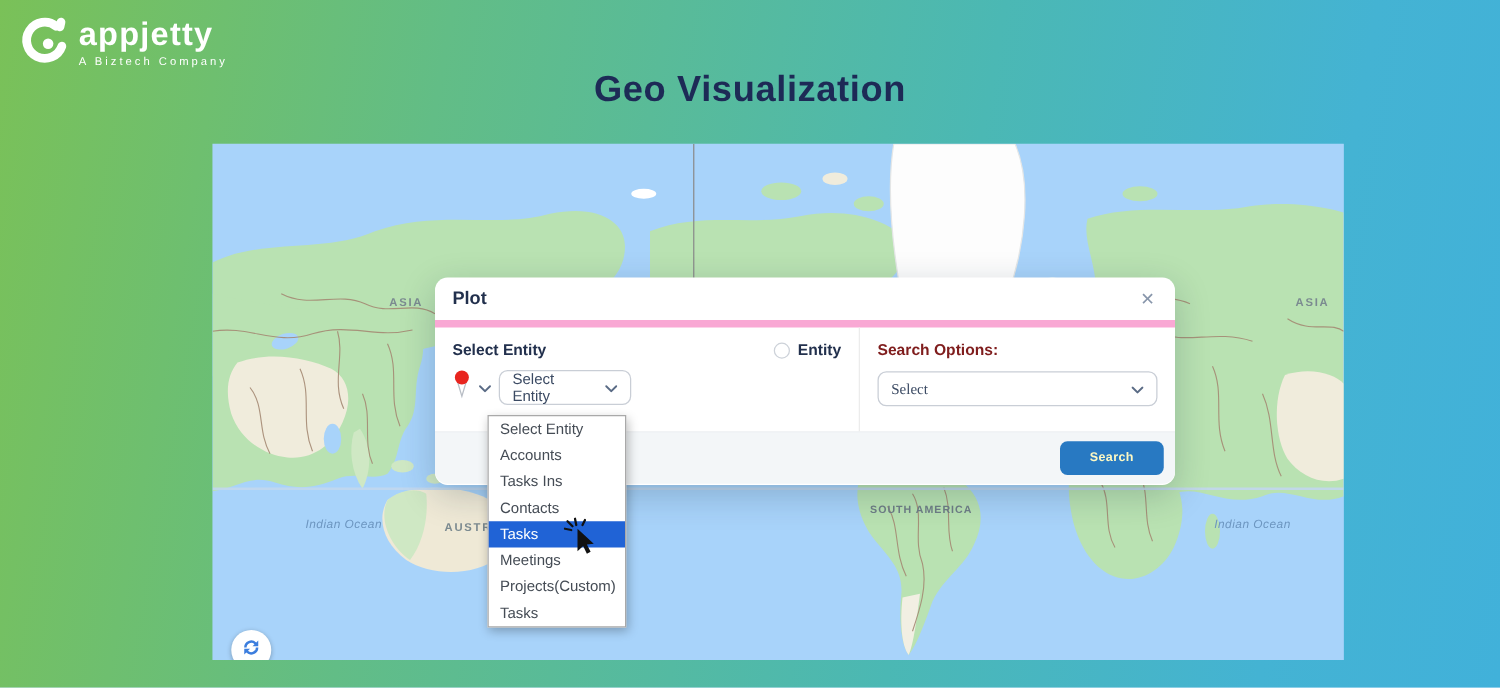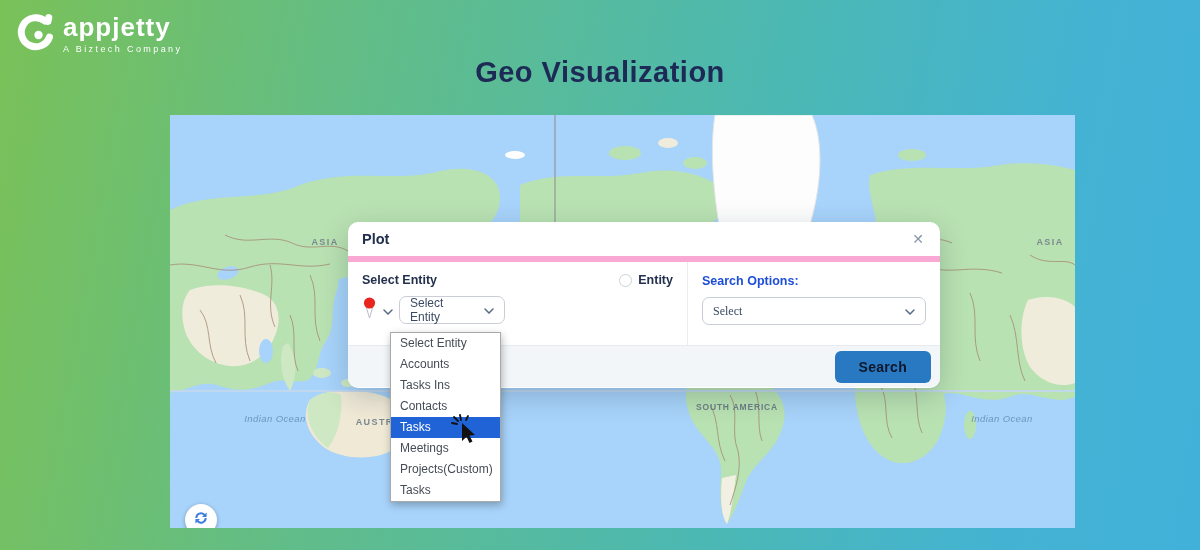--- a/index.html
+++ b/index.html
@@ -35,35 +35,35 @@
     background:#fff; border-radius:10px; box-shadow:0 8px 28px rgba(20,40,60,.22); z-index:10; }
   .modal-header { height:40px; display:flex; align-items:center; justify-content:space-between;
     padding:0 14px; border-bottom:6px solid #f9a8d4; }
   .modal-title { font-size:14.5px; font-weight:700; color:#22304d; }
   .modal-close { font-size:14px; color:#8896ab; cursor:pointer; line-height:1; padding:2px; }
   .modal-body { display:flex; height:83px; }
   .body-left { flex:1; padding:11px 14px 0 14px; border-right:1px solid #ececec; }
   .body-right { width:252px; padding:9px 14px 0 14px; }
   .row-between { display:flex; align-items:center; justify-content:space-between; }
   .field-label { font-size:12.5px; font-weight:700; color:#22304d; }
-  .field-label-md { font-size:12.5px; font-weight:600; color:#1d4ed8; }
+  .field-label-md { font-size:12.5px; font-weight:600; color:#7f1d1d; }
   .radio-group { display:flex; align-items:center; gap:6px; cursor:pointer; }
   .radio-circle { width:13px; height:13px; border:1.5px solid #cdd2d9; border-radius:50%; background:#fff; }
   .radio-label { font-size:12.5px; font-weight:600; color:#22304d; }
   .controls-row { display:flex; align-items:center; gap:6px; margin-top:9px; }
   .sel { display:flex; align-items:center; justify-content:space-between; gap:8px;
     border:1px solid #c9ced6; border-radius:7px; height:28px; padding:0 10px;
     background:#fff; font-size:12px; color:#3b4a63; cursor:pointer; }
   .sel-entity { width:106px; }
   .sel-search { width:100%; margin-top:8px;font-family:Liberation Serif, serif; }
   .modal-footer { height:42px; background:#f3f6f8; border-top:1px solid #e7eaee;
     border-radius:0 0 10px 10px; display:flex; align-items:center; justify-content:flex-end;
     padding-right:9px; }
-  .search-btn { background:#2879c2; color:#0f172a; border:none; border-radius:6px;
-    font-family:"Liberation Sans",sans-serif; font-size:14px; font-weight:700;
+  .search-btn { background:#2879c2; color:#fef9c3; border:none; border-radius:6px;
+    font-family:"Liberation Sans",sans-serif; font-size:10px; font-weight:700;
     padding:8px 24px; letter-spacing:.3px; cursor:pointer; }
 
   
   .dropdown { position:absolute; left:390px; top:332px; width:111px; background:#fff;
     border:1px solid #a9a9a9; box-shadow:1px 3px 8px rgba(0,0,0,.28); z-index:20; }
   .dropdown .opt { height:21px; line-height:21px; padding-left:9px; font-size:12px;
     color:#454c55; white-space:nowrap; cursor:pointer; }
   .dropdown .opt.active { background:#2063d6; color:#fff; }
 
   .cursor { position:absolute; left:449px; top:412px; z-index:30; pointer-events:none; }

